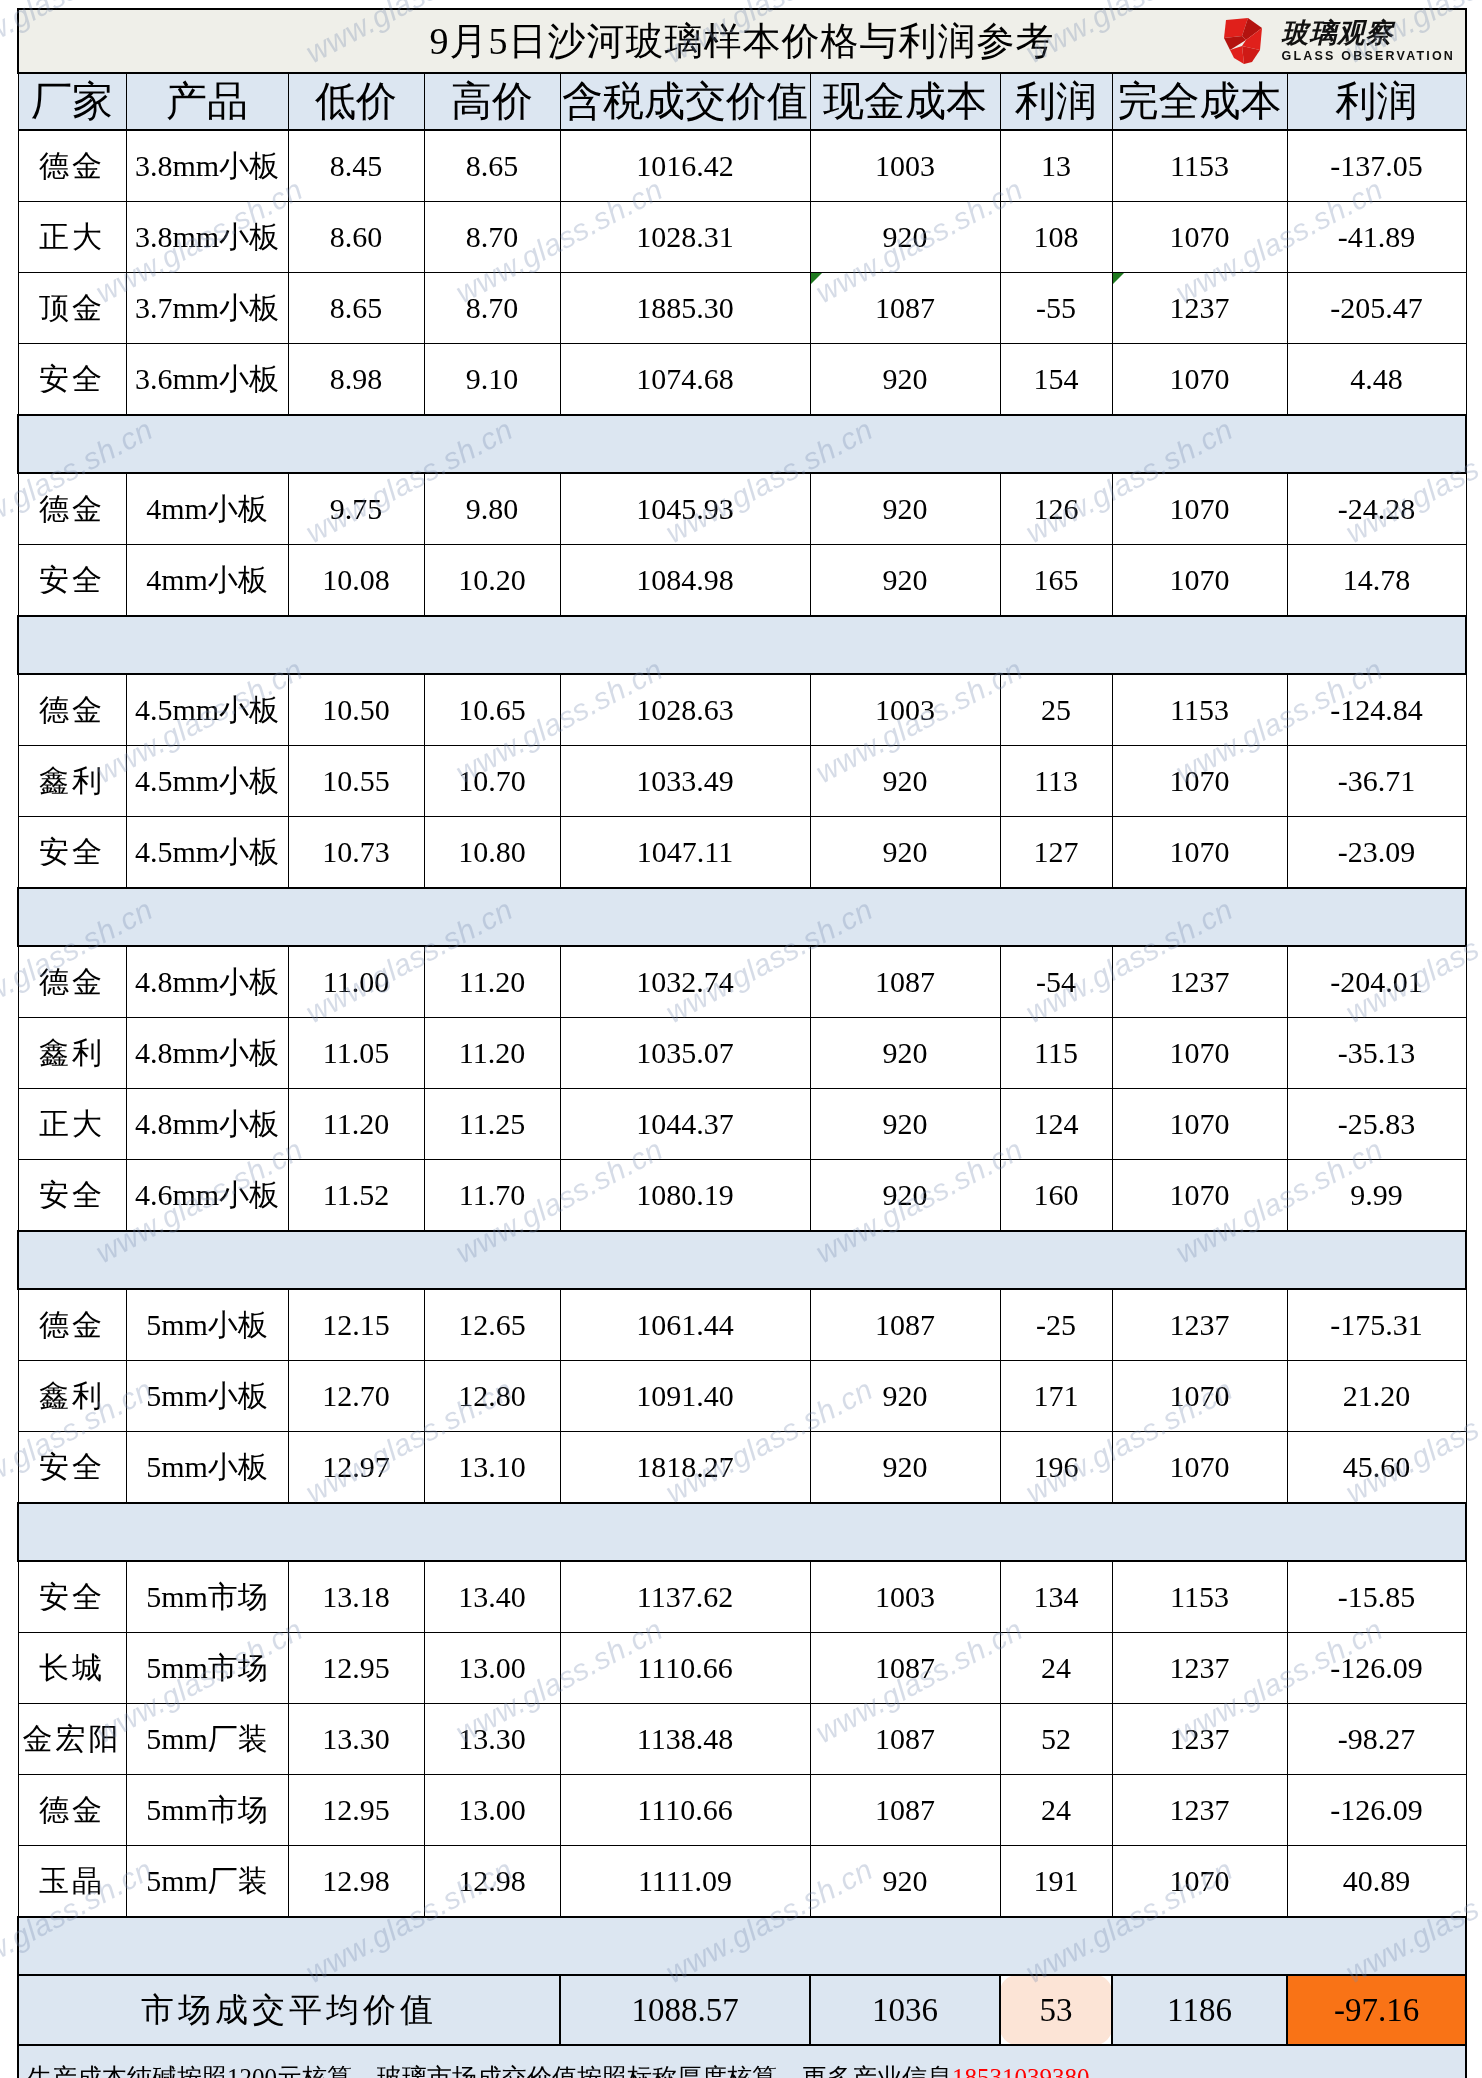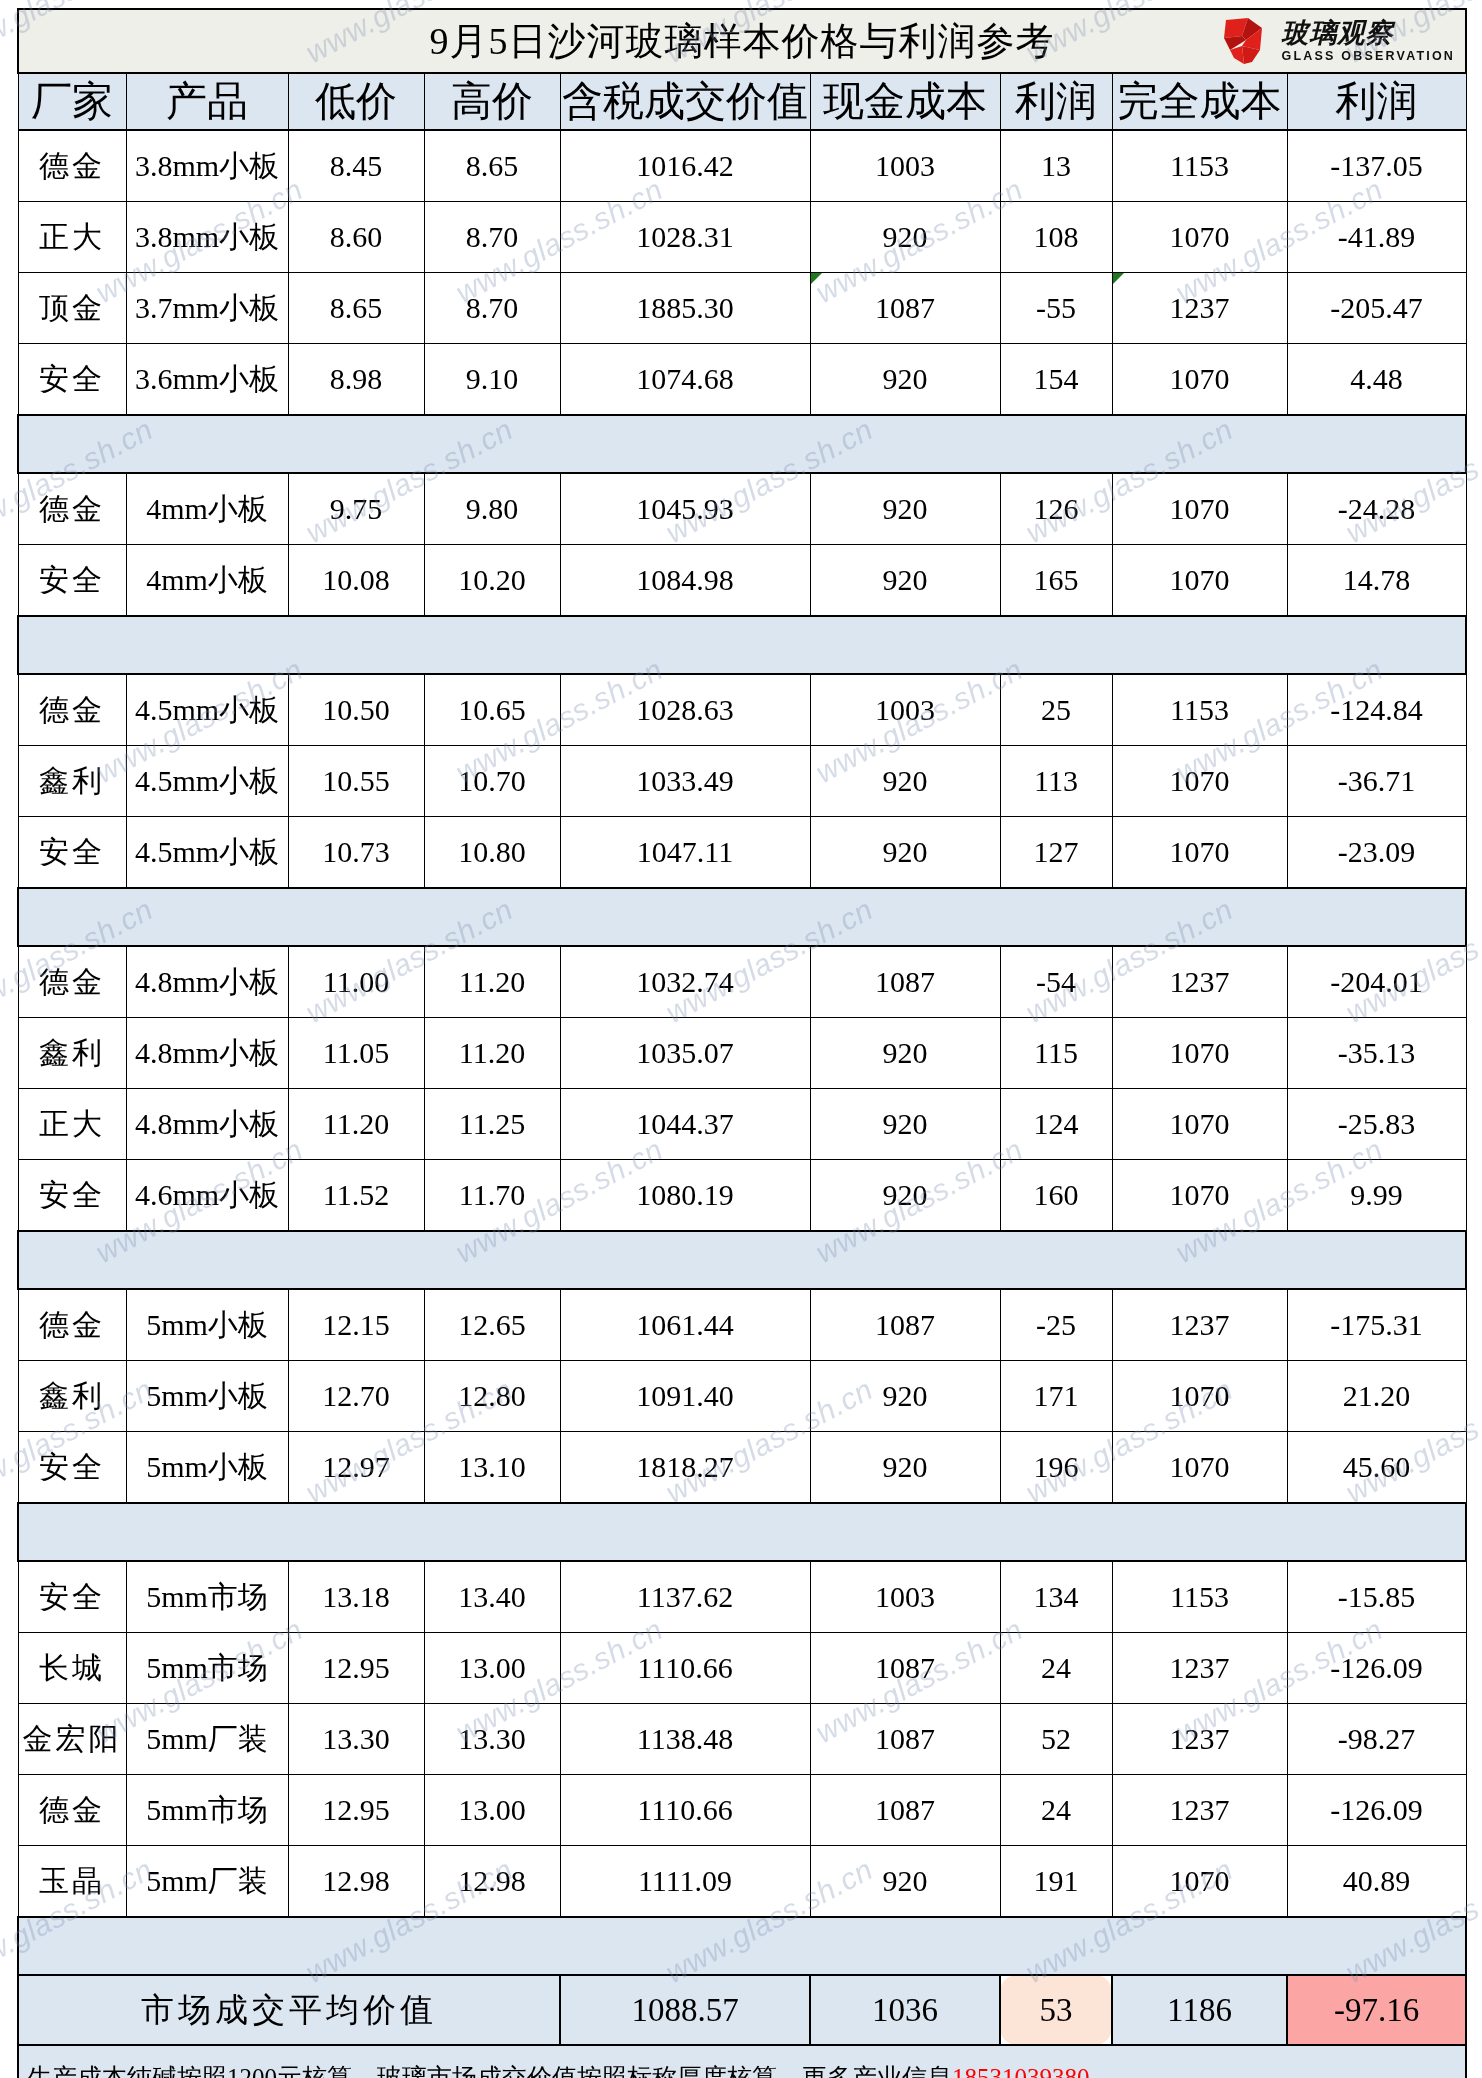--- a/index.html
+++ b/index.html
@@ -172,21 +172,21 @@
 
   
   tr.summary-row td {
     background: #dce6f1;
     height: 68px;
     font-size: 33px;
     border: 2px solid #000000;
   }
   tr.summary-row td.sum-label { letter-spacing: 4px; }
   tr.summary-row td.fill-pink  { background: #fce4d6; border-radius: 17px; }
-  tr.summary-row td.fill-green { background: #fca5a5; }
+  tr.summary-row td.fill-green { background: #f97316; }
 
   
   tr.note-row td {
     background: #dce6f1;
     height: 62px;
     text-align: left;
     font-size: 25px;
     padding-left: 8px;
     border: 2px solid #000000;
   }

